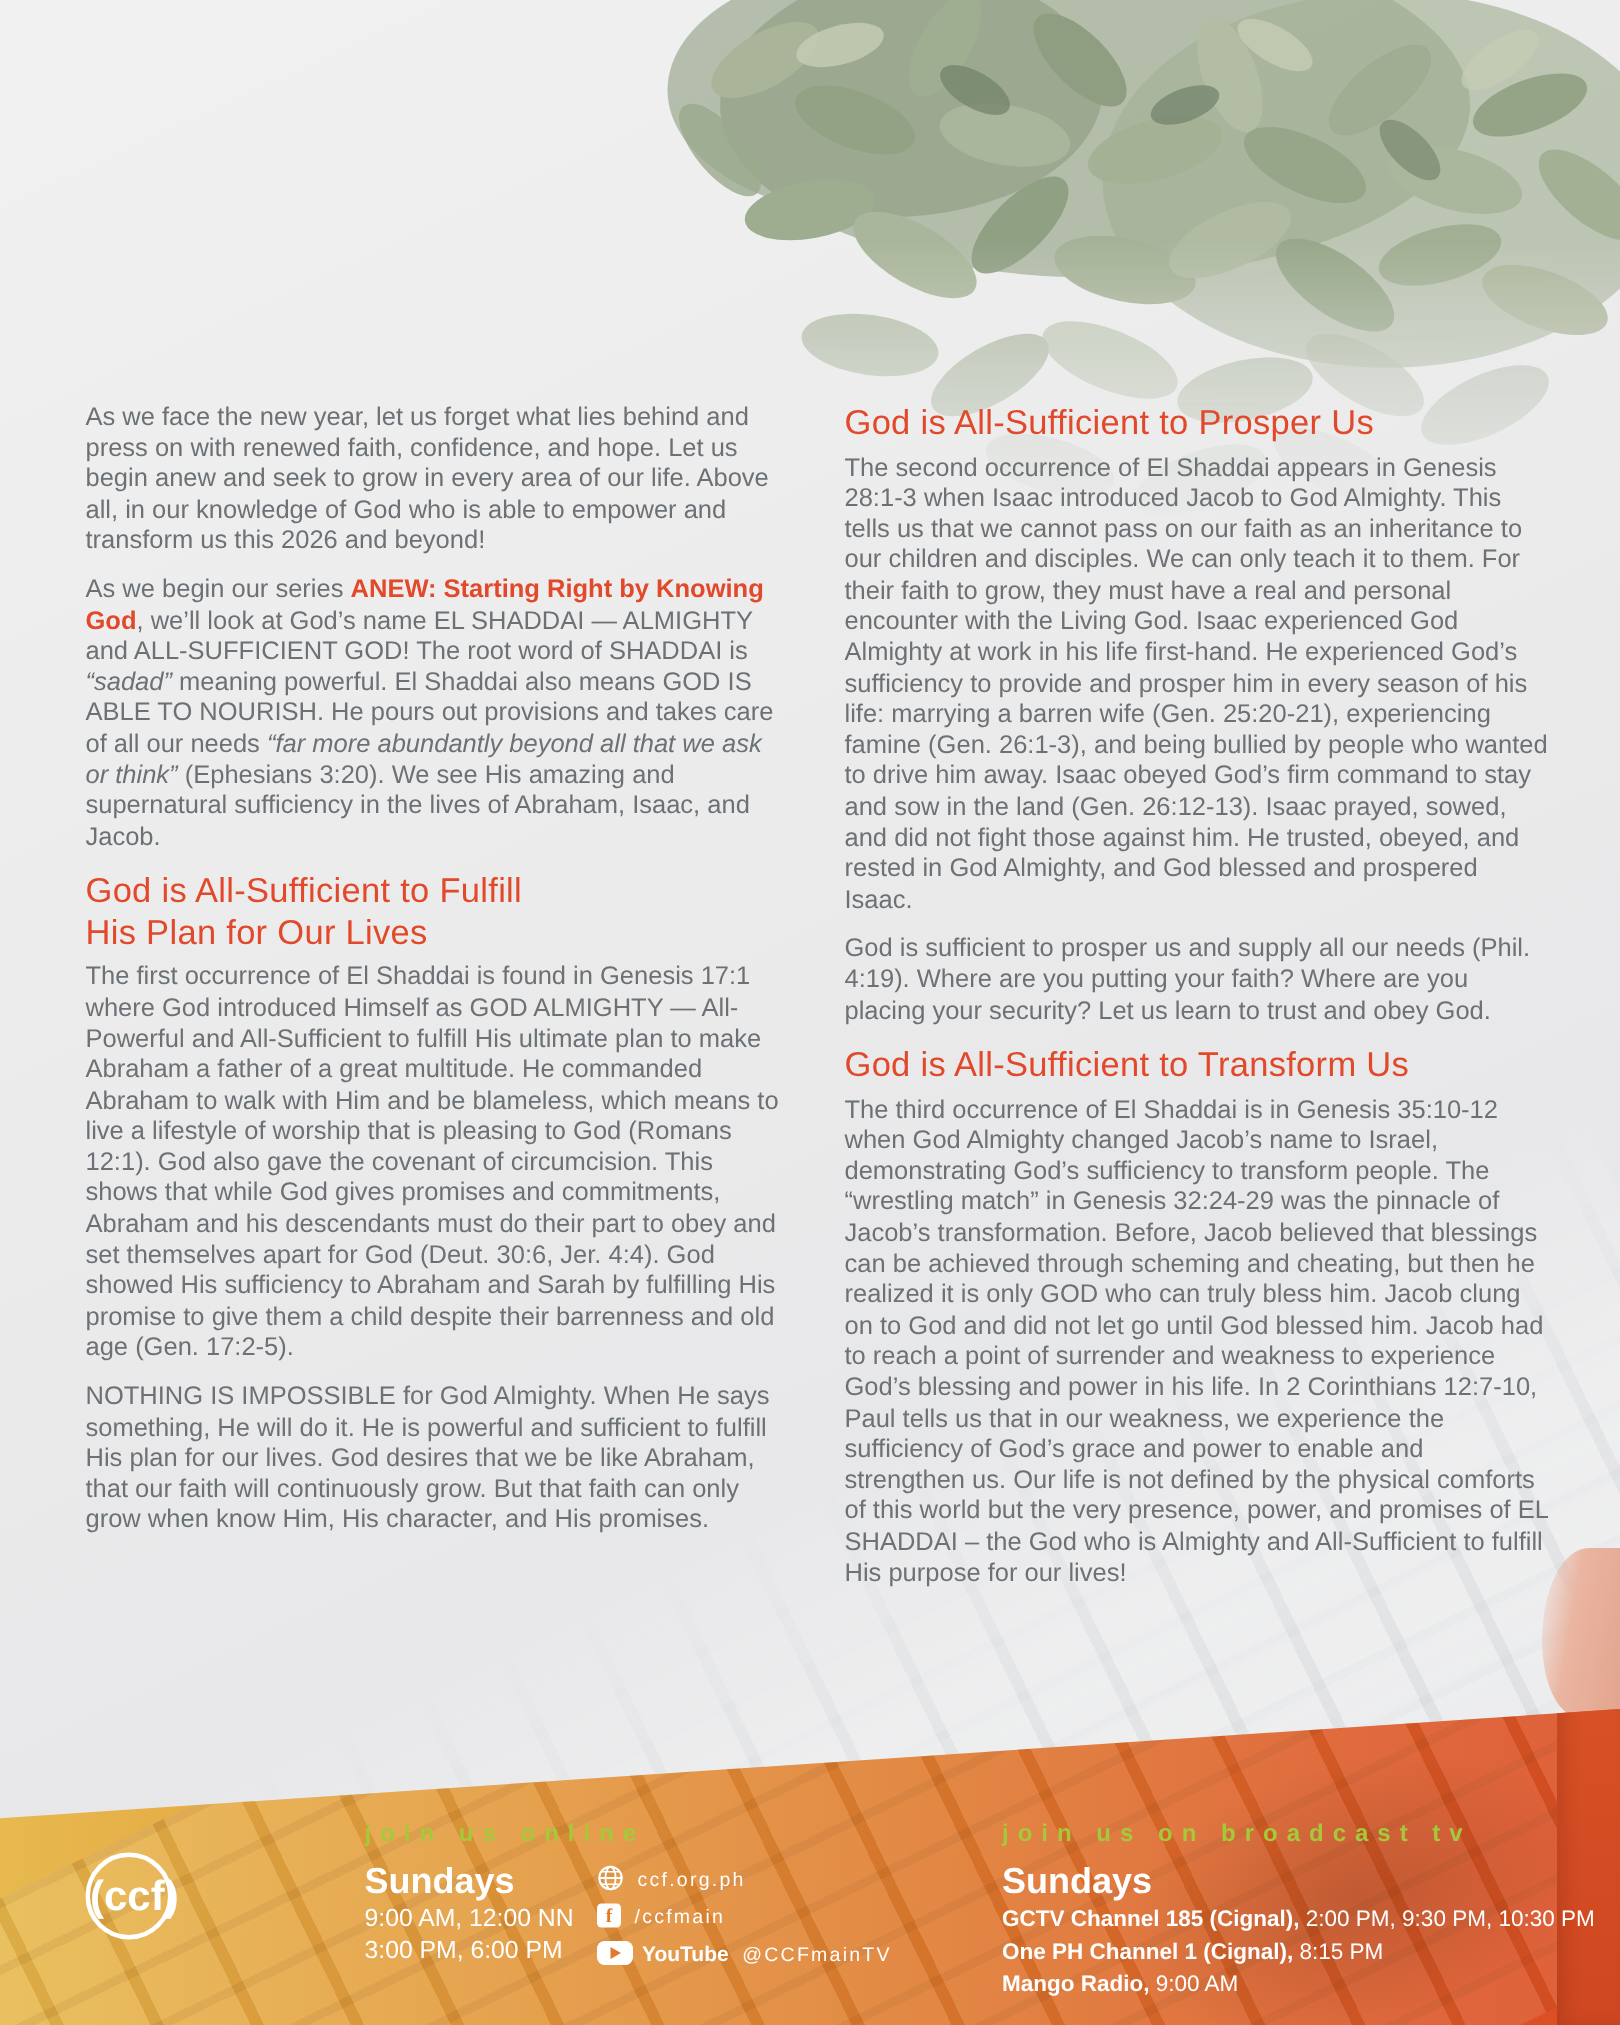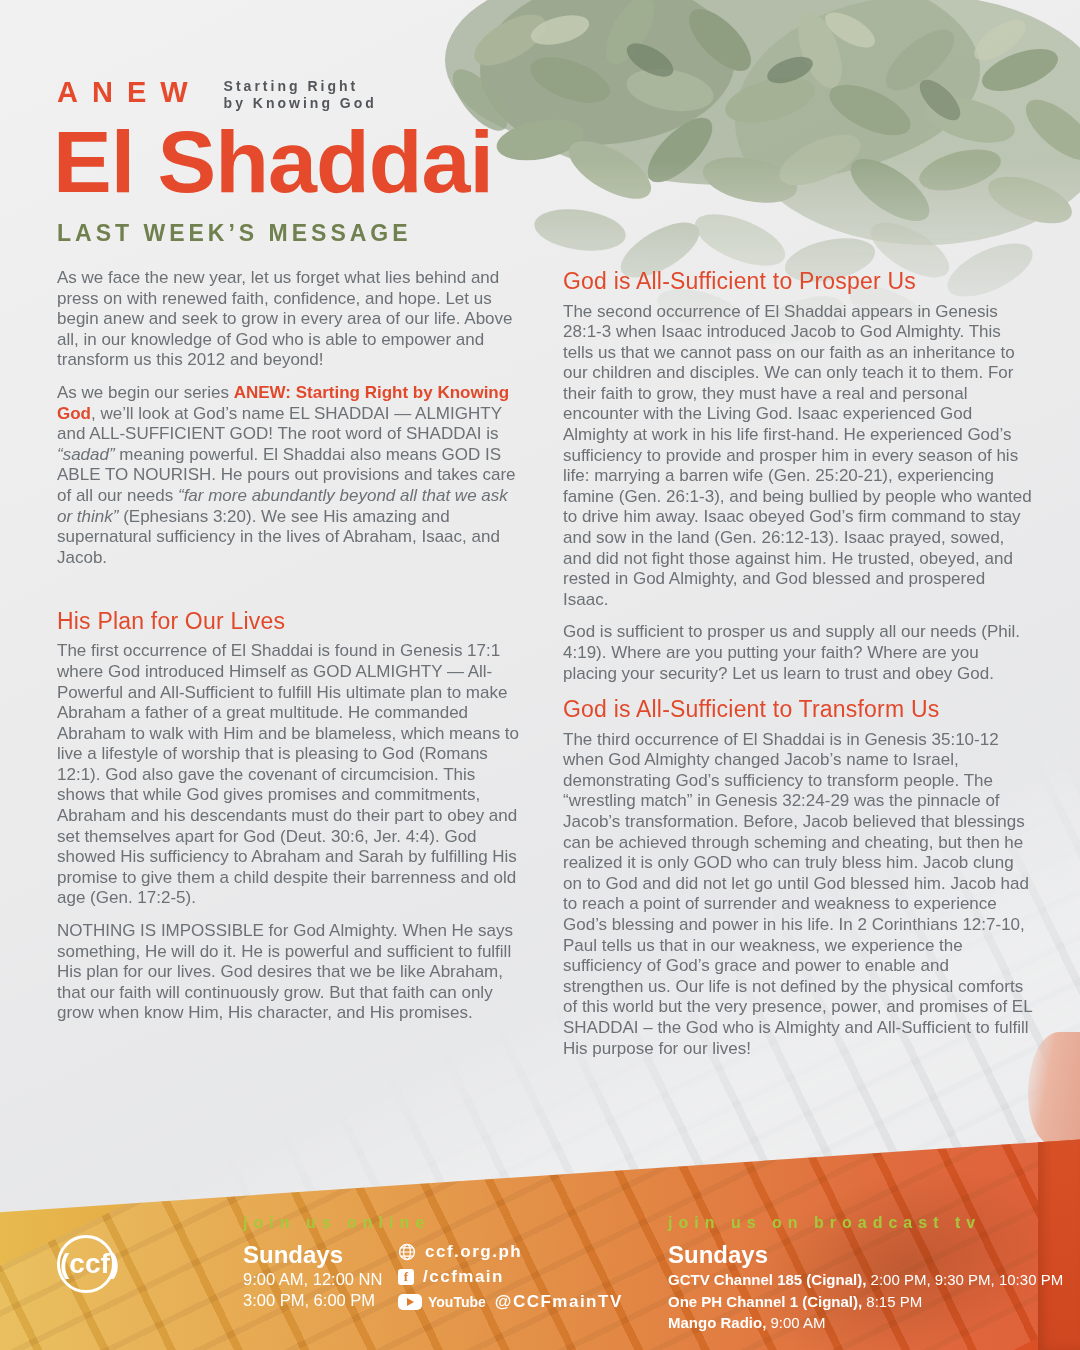--- a/index.html
+++ b/index.html
@@ -74,21 +74,21 @@
     position:absolute;left:57px;top:145px;width:58px;height:58px;border-radius:50%;
     border:3.5px solid #fff;display:flex;align-items:center;justify-content:flex-start;
     font-size:28px;font-weight:bold;letter-spacing:0;color:#fff;box-sizing:border-box;
   }
   .f-heading{font-size:16px;font-weight:bold;letter-spacing:6px;color:var(--green);}
   .f-day{margin-top:9px;font-size:24px;font-weight:bold;}
   .f-time{font-size:16.5px;line-height:21px;}
   .f-online{position:absolute;left:243px;top:124px;}
   .f-links{position:absolute;left:398px;top:152px;}
   .f-link-row{display:flex;align-items:center;gap:9px;height:20px;margin-bottom:5px;}
-  .f-link-label{font-size:17px;font-weight:bold;letter-spacing:1.5px;}
+  .f-link-label{font-size:13px;font-weight:normal;letter-spacing:1.5px;}
   .fb-box{width:16px;height:16px;background:#fff;border-radius:3px;display:flex;align-items:center;justify-content:center;
           color:#df7a2f;font-weight:bold;font-size:13px;font-family:"Liberation Serif",serif;}
   .yt-box{width:24px;height:16px;background:#fff;border-radius:5px;display:flex;align-items:center;justify-content:center;}
   .yt-tri{width:0;height:0;border-left:7px solid #df7a2f;border-top:4.5px solid transparent;border-bottom:4.5px solid transparent;}
   .yt-word{font-size:14px;font-weight:bold;letter-spacing:0;margin-left:-3px;}
   .f-broadcast{position:absolute;left:620px;top:124px;margin-left:48px;}
   .b-line{font-size:15px;line-height:21.5px;}
   .b-line .b{font-weight:bold;}
 </style>
 </head>
@@ -145,37 +145,26 @@
       <ellipse cx="520" cy="100" rx="26" ry="12" fill="#6f8068" opacity="0.6" transform="rotate(45 520 100)"></ellipse>
       <ellipse cx="140" cy="30" rx="30" ry="13" fill="#c6cdb4" opacity="0.8" transform="rotate(-15 140 30)"></ellipse>
       <ellipse cx="430" cy="30" rx="28" ry="12" fill="#c6cdb4" opacity="0.8" transform="rotate(30 430 30)"></ellipse>
       <ellipse cx="580" cy="40" rx="30" ry="13" fill="#c6cdb4" opacity="0.7" transform="rotate(-35 580 40)"></ellipse>
     </g>
   </svg>
 
   <div class="kb-light"></div>
   <div class="hand-skin"></div>
 
-  <header>
-    <div class="brand-row">
-      <span class="brand">ANEW</span>
-      <span class="tagline">
-        <span>Starting Right</span><br>
-        <span>by Knowing God</span>
-      </span>
-    </div>
-    <h1 class="title">El Shaddai</h1>
-    <div class="subtitle">LAST WEEK’S MESSAGE</div>
-  </header>
 
   <main class="columns">
     <div class="col">
-        <p><span>As we face the new year, let us forget what lies behind and press on with renewed faith, confidence, and hope. Let us begin anew and seek to grow in every area of our life. Above all, in our knowledge of God who is able to empower and transform us this 2012 and beyond!</span></p>
+        <p><span>As we face the new year, let us forget what lies behind and press on with renewed faith, confidence, and hope. Let us begin anew and seek to grow in every area of our life. Above all, in our knowledge of God who is able to empower and transform us this 2026 and beyond!</span></p>
         <p><span>As we begin our series </span><span class="seg-boldred">ANEW: Starting Right by Knowing God</span><span>, we’ll look at God’s name EL SHADDAI — ALMIGHTY and ALL-SUFFICIENT GOD! The root word of SHADDAI is </span><span class="seg-i">“sadad”</span><span> meaning powerful. El Shaddai also means GOD IS ABLE TO NOURISH. He pours out provisions and takes care of all our needs </span><span class="seg-i">“far more abundantly beyond all that we ask or think”</span><span> (Ephesians 3:20). We see His amazing and supernatural sufficiency in the lives of Abraham, Isaac, and Jacob.</span></p>
-        <h3><br><span>His Plan for Our Lives</span></h3>
+        <h3><span>God is All-Sufficient to Fulfill</span><br><span>His Plan for Our Lives</span></h3>
         <p><span>The first occurrence of El Shaddai is found in Genesis 17:1 where God introduced Himself as GOD ALMIGHTY — All-Powerful and All-Sufficient to fulfill His ultimate plan to make Abraham a father of a great multitude. He commanded Abraham to walk with Him and be blameless, which means to live a lifestyle of worship that is pleasing to God (Romans 12:1). God also gave the covenant of circumcision. This shows that while God gives promises and commitments, Abraham and his descendants must do their part to obey and set themselves apart for God (Deut. 30:6, Jer. 4:4). God showed His sufficiency to Abraham and Sarah by fulfilling His promise to give them a child despite their barrenness and old age (Gen. 17:2-5).</span></p>
         <p><span>NOTHING IS IMPOSSIBLE for God Almighty. When He says something, He will do it. He is powerful and sufficient to fulfill His plan for our lives. God desires that we be like Abraham, that our faith will continuously grow. But that faith can only grow when know Him, His character, and His promises.</span></p>
       </div>
     <div class="col">
         <h3><span>God is All-Sufficient to Prosper Us</span></h3>
         <p><span>The second occurrence of El Shaddai appears in Genesis 28:1-3 when Isaac introduced Jacob to God Almighty. This tells us that we cannot pass on our faith as an inheritance to our children and disciples. We can only teach it to them. For their faith to grow, they must have a real and personal encounter with the Living God. Isaac experienced God Almighty at work in his life first-hand. He experienced God’s sufficiency to provide and prosper him in every season of his life: marrying a barren wife (Gen. 25:20-21), experiencing famine (Gen. 26:1-3), and being bullied by people who wanted to drive him away. Isaac obeyed God’s firm command to stay and sow in the land (Gen. 26:12-13). Isaac prayed, sowed, and did not fight those against him. He trusted, obeyed, and rested in God Almighty, and God blessed and prospered Isaac.</span></p>
         <p><span>God is sufficient to prosper us and supply all our needs (Phil. 4:19). Where are you putting your faith? Where are you placing your security? Let us learn to trust and obey God.</span></p>
         <h3><span>God is All-Sufficient to Transform Us</span></h3>
         <p><span>The third occurrence of El Shaddai is in Genesis 35:10-12 when God Almighty changed Jacob’s name to Israel, demonstrating God’s sufficiency to transform people. The “wrestling match” in Genesis 32:24-29 was the pinnacle of Jacob’s transformation. Before, Jacob believed that blessings can be achieved through scheming and cheating, but then he realized it is only GOD who can truly bless him. Jacob clung on to God and did not let go until God blessed him. Jacob had to reach a point of surrender and weakness to experience God’s blessing and power in his life. In 2 Corinthians 12:7-10, Paul tells us that in our weakness, we experience the sufficiency of God’s grace and power to enable and strengthen us. Our life is not defined by the physical comforts of this world but the very presence, power, and promises of EL SHADDAI – the God who is Almighty and All-Sufficient to fulfill His purpose for our lives!</span></p>
       </div>

